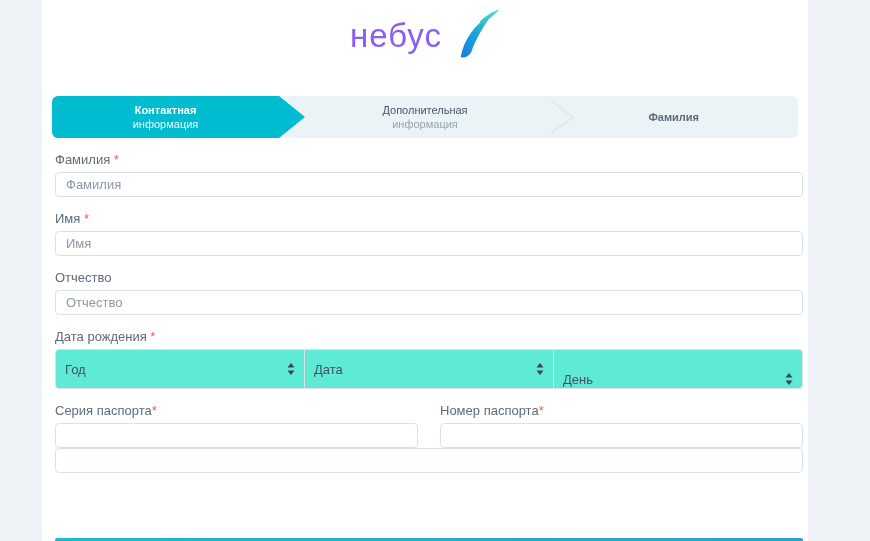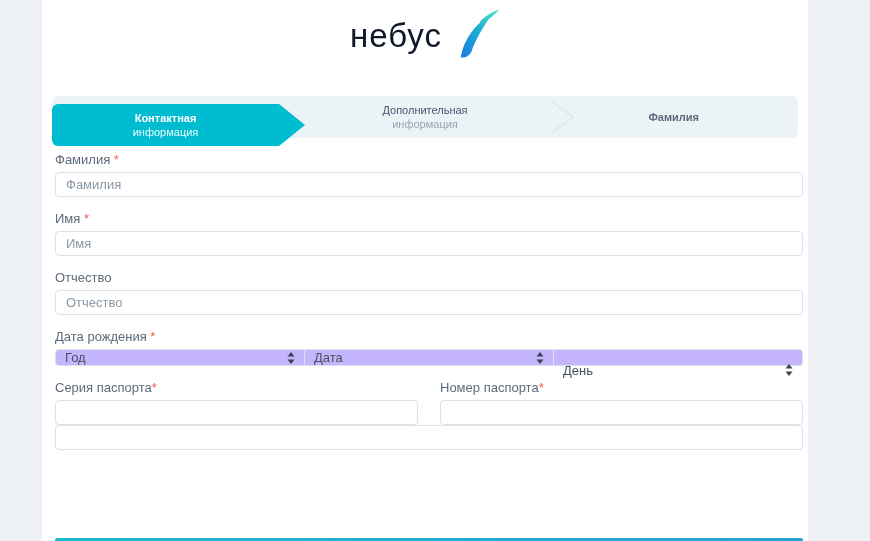--- a/index.html
+++ b/index.html
@@ -11,37 +11,37 @@
   .card{
     position:absolute;left:42px;top:0;width:766px;height:541px;
     background:#ffffff;
   }
   
   .logo-row{
     display:flex;justify-content:center;align-items:center;
     padding-top:10px;height:52px;gap:12px;
   }
   .logo-text{
-    font-size:33px;color:#0f172a;letter-spacing:1px;font-weight:normal;
+    font-size:33px;color:#8b5cf6;letter-spacing:1px;font-weight:normal;
   }
   .logo-icon{width:46px;height:50px;margin-top:-4px;}
   
   .steps{
     position:relative;margin:34px 10px 0 10px;height:42px;
     background:#ecf3f7;border-radius:6px;
     display:flex;
   }
   .step{
     flex:1;display:flex;flex-direction:column;justify-content:center;
     align-items:center;line-height:14px;
   }
   .step .t1{font-size:11px;font-weight:normal;color:#44566b;}
   .step .t2{font-size:11px;color:#97a5b2;}
   .step-active{
-    position:absolute;left:0;top:8px;width:253px;height:42px;
+    position:absolute;left:0;top:0;width:253px;height:42px;
     background:#00bcd1;border-radius:6px;
     clip-path:polygon(0 0,227px 0,253px 21px,227px 42px,0 42px);
     display:flex;flex-direction:column;justify-content:center;align-items:center;
     padding-right:26px;box-sizing:border-box;line-height:14px;
   }
   .step-active .t1{font-size:11px;font-weight:bold;color:#ffffff;}
   .step-active .t2{font-size:11px;color:#eafcff;}
   .step-sep{position:absolute;left:497px;top:3px;}
   
   .form{padding:0 5px 0 13px;}
@@ -52,22 +52,22 @@
   .req{color:#f0604f;}
   .text-input{
     display:block;width:100%;height:25px;box-sizing:border-box;
     border:1px solid #dce1e7;border-radius:4px;background:#fff;
     padding:0 10px;font-size:13px;color:#333;outline:none;
     font-family:"Liberation Sans",sans-serif;
   }
   .text-input::placeholder{color:#8b98a6;opacity:1;}
   
   .select-group{
-    display:flex;height:17px;box-sizing:border-box;
-    border:1px solid #dce1e7;border-radius:4px;background:#c4b5fd;
+    display:flex;height:40px;box-sizing:border-box;
+    border:1px solid #dce1e7;border-radius:4px;background:#5eead4;
   }
   .sel{
     flex:1;display:flex;align-items:center;justify-content:space-between;
     padding:0 9px;border-right:1px solid #dce1e7;cursor:default;
   }
   .sel:last-child{border-right:none;margin-top:20px;}
   .sel-value{font-size:13px;color:#46515e;}
   .sel-arrow{display:inline-flex;}
   
   .row2{display:flex;gap:22px;}

